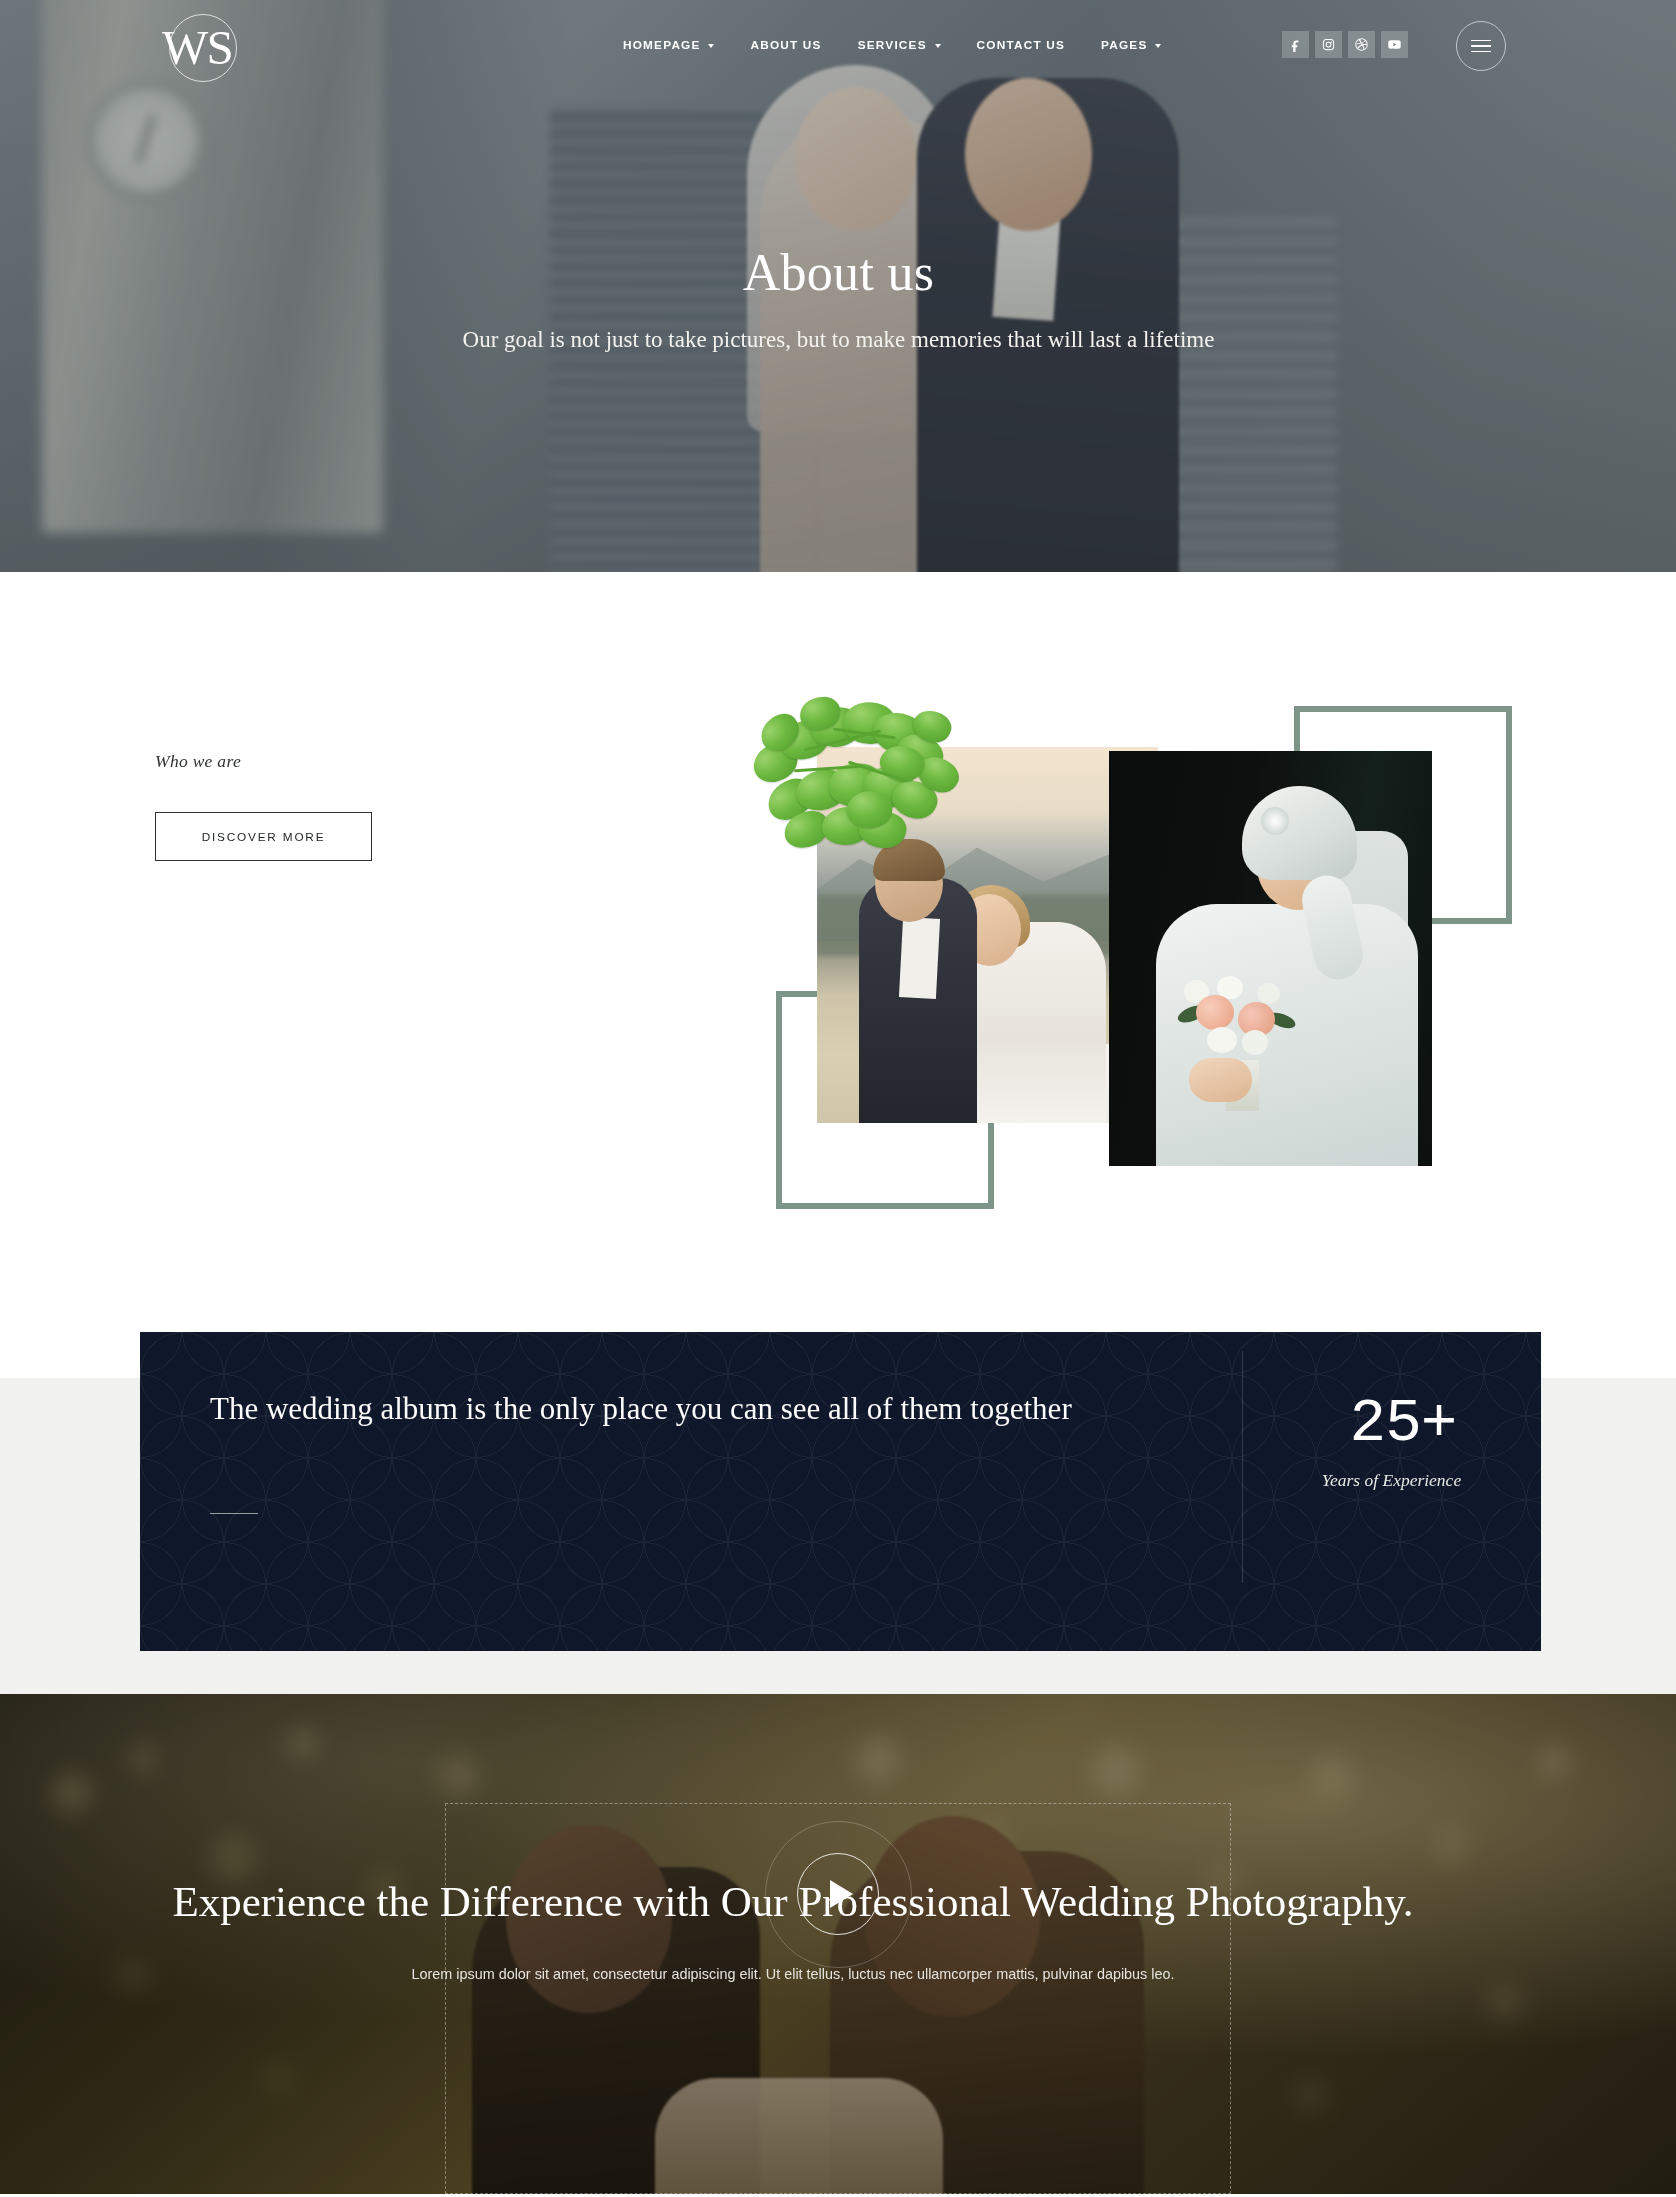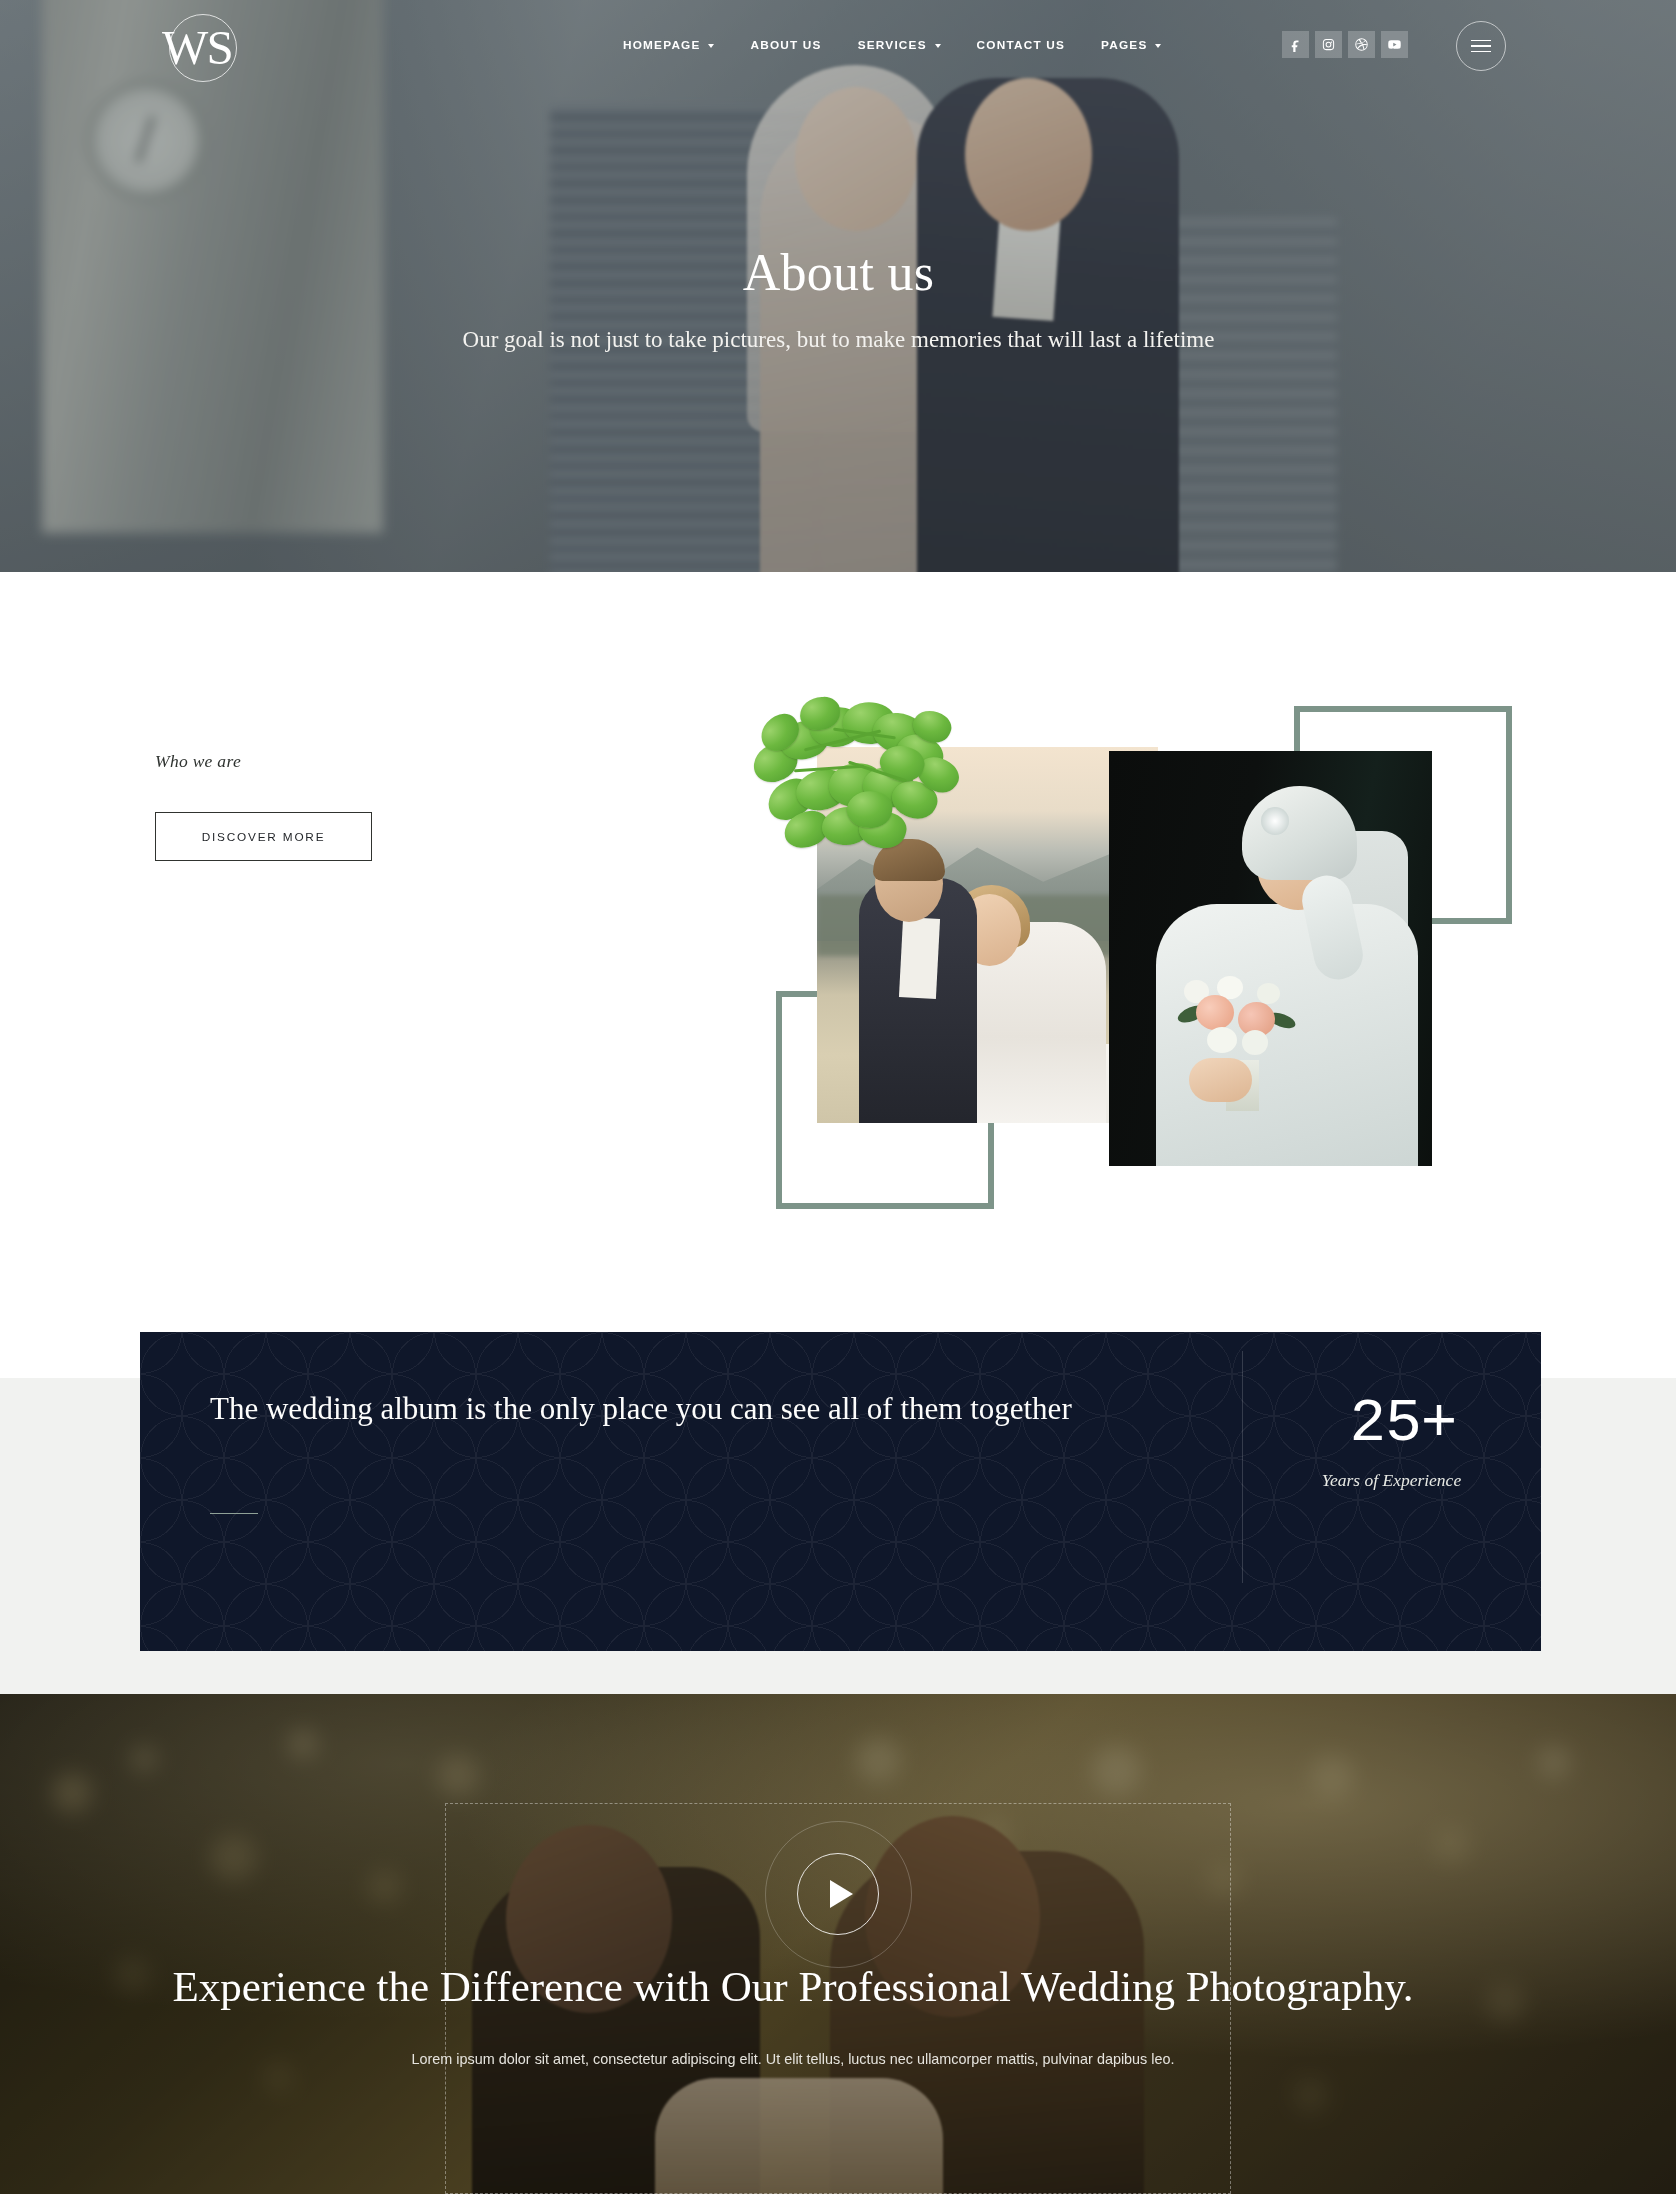--- a/index.html
+++ b/index.html
@@ -181,21 +181,21 @@
     background:linear-gradient(200deg,#8c6745,#5b4029);}
   .vc-shoulder{position:absolute;left:201px;top:262px;width:288px;height:122px;border-radius:61px 61px 0 0;
     background:linear-gradient(180deg,#d9c6ac,#9e8968);opacity:.85;}
   .vid-tint{position:absolute;inset:0;background:rgba(28,24,16,.40);}
   .vid-frame{position:absolute;left:445px;top:109px;width:786px;height:391px;border:0.9px dashed rgba(255,255,255,.38);}
   .play{position:absolute;left:797px;top:1853px;width:82px;height:82px;border:0.9px solid rgba(255,255,255,.85);
     border-radius:50%;display:flex;align-items:center;justify-content:center;cursor:pointer;z-index:9;}
   .play-ring{position:absolute;left:765px;top:1821px;width:147px;height:147px;border:0.9px solid rgba(255,255,255,.22);
     border-radius:50%;z-index:8;}
   .play-tri{width:0;height:0;border-left:23px solid #fff;border-top:14px solid transparent;border-bottom:14px solid transparent;margin-left:7px;}
-  .vid-copy{position:absolute;left:0;top:1959px;width:1586px;text-align:center;z-index:9;}
+  .vid-copy{position:absolute;left:0;top:1874px;width:1586px;text-align:center;z-index:9;}
   .vid-h2{font-family:"Liberation Serif",serif;font-size:43px;line-height:1.3;color:#fff;font-weight:400;}
   .vid-p{margin-top:31px;font-size:14.4px;line-height:1.9;color:#e6e4de;}
 </style>
 </head>
 <body>
 
 <div class="page">
 
   <section class="hero">
     <div class="hero-bg">

